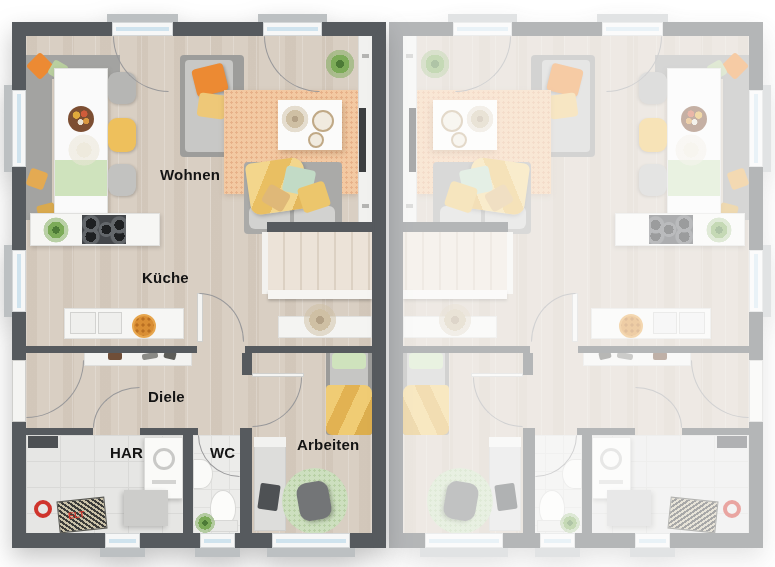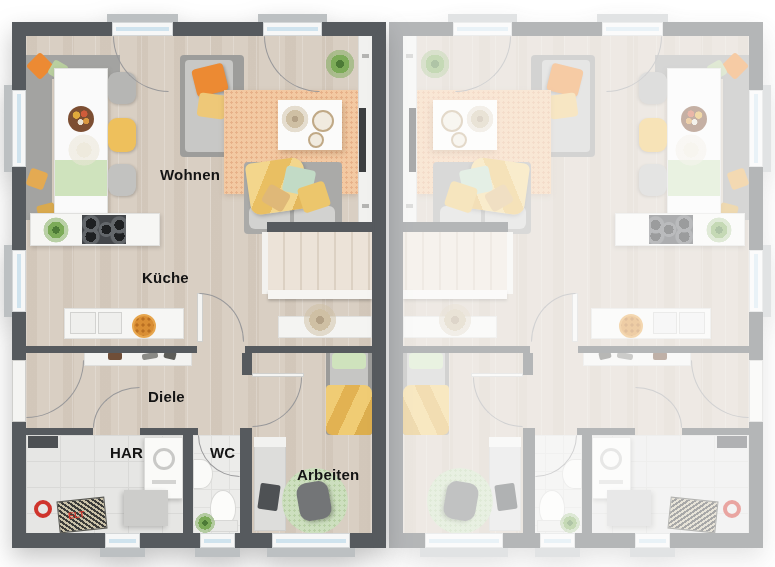--- a/index.html
+++ b/index.html
@@ -187,21 +187,21 @@
     <div class="win-h" style="left:188px;top:511px;width:35px;height:15px;"></div>
     <div class="sill" style="left:183px;top:526px;width:45px;height:9px;"></div>
     <div class="win-h" style="left:260px;top:511px;width:78px;height:15px;"></div>
     <div class="sill" style="left:255px;top:526px;width:88px;height:9px;"></div>
 
     <div class="lbl" style="left:148px;top:144px;">Wohnen</div>
     <div class="lbl" style="left:130px;top:247px;">Küche</div>
     <div class="lbl" style="left:136px;top:366px;">Diele</div>
     <div class="lbl" style="left:98px;top:422px;">HAR</div>
     <div class="lbl" style="left:198px;top:422px;">WC</div>
-    <div class="lbl" style="left:285px;top:444px;">Arbeiten</div>
+    <div class="lbl" style="left:285px;top:414px;">Arbeiten</div>
     <div class="lbl elt" style="left:56px;top:488px;">ELT</div>
   </div>
 
   <div class="unit right">
 
     <div class="f wood" style="left:14px;top:14px;width:346px;height:497px;"></div>
     <div class="f tiles" style="left:14px;top:413px;width:157px;height:98px;"></div>
     <div class="f tiles-sm" style="left:181px;top:413px;width:49px;height:98px;"></div>
 
     <div class="f" style="left:14px;top:33px;width:26px;height:165px;background:#a3a3a1;"></div>

